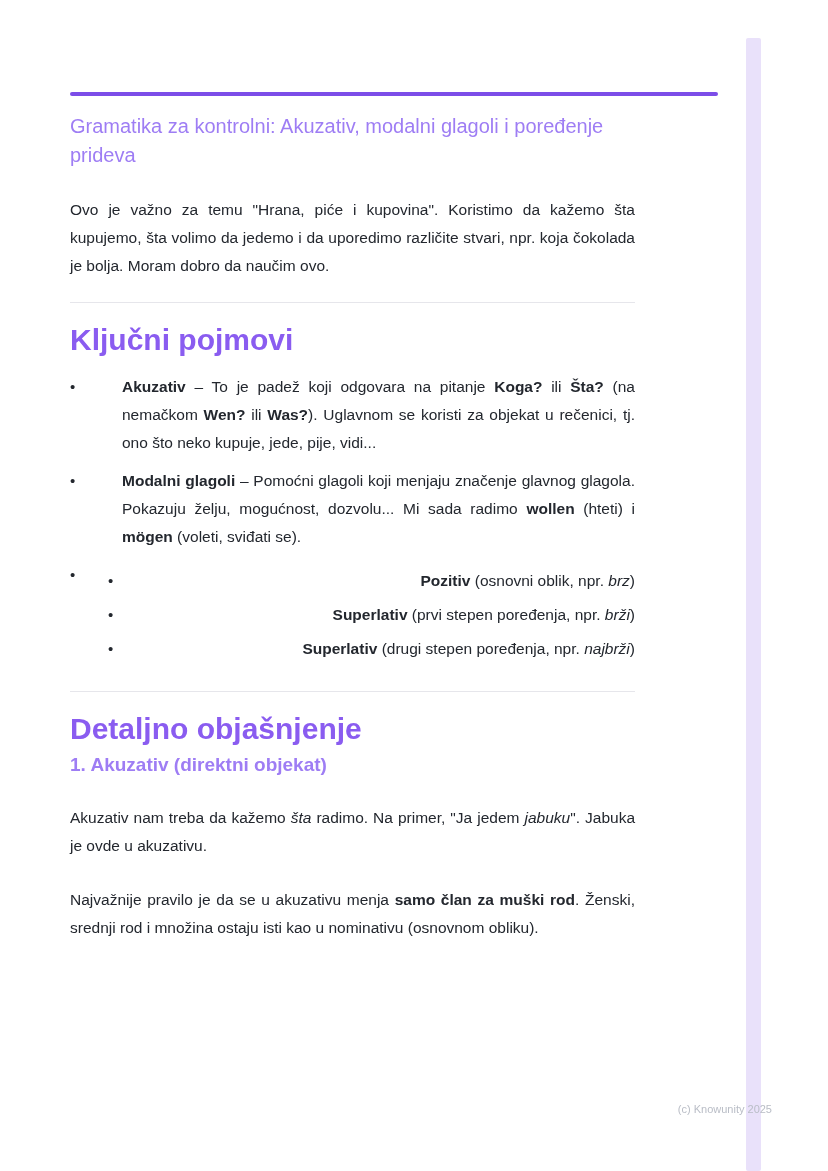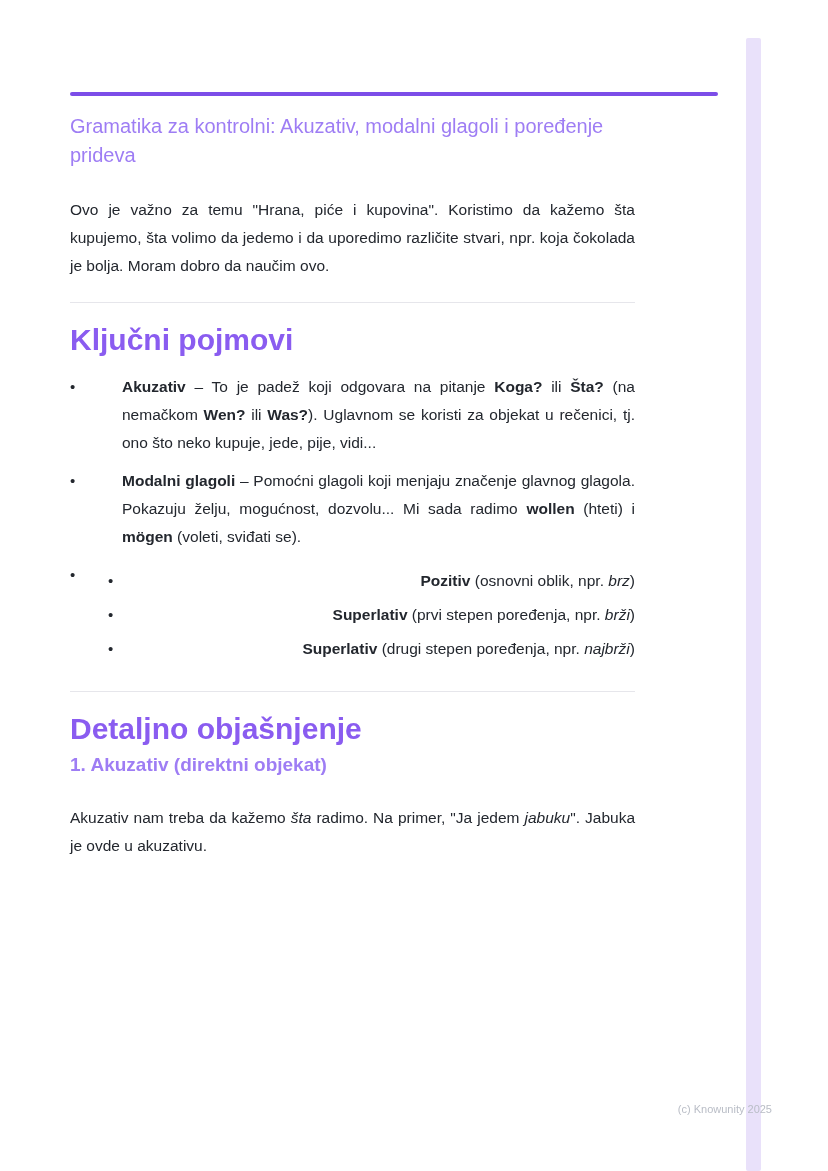--- a/index.html
+++ b/index.html
@@ -149,19 +149,20 @@
 
       </ul>
     </section>
 
     <hr class="divider">
 
     <section>
       <h2 class="h2-strong">Detaljno objašnjenje</h2>
       <h3 class="h3">1. Akuzativ (direktni objekat)</h3>
       <p class="para"><span>Akuzativ nam treba da kažemo </span><span class="i">šta</span><span> radimo. Na primer, "Ja jedem </span><span class="i">jabuku</span><span>". Jabuka je ovde u akuzativu.</span></p>
+      <p class="para"><span>Najvažnije pravilo je da se u akuzativu menja </span><span class="b">samo član za muški rod</span><span>. Ženski, srednji rod i množina ostaju isti kao u nominativu (osnovnom obliku).</span></p>
     </section>
 
   </main>
 
   <div class="footer">(c) Knowunity 2025</div>
 
 </div>
 
 </body></html>

